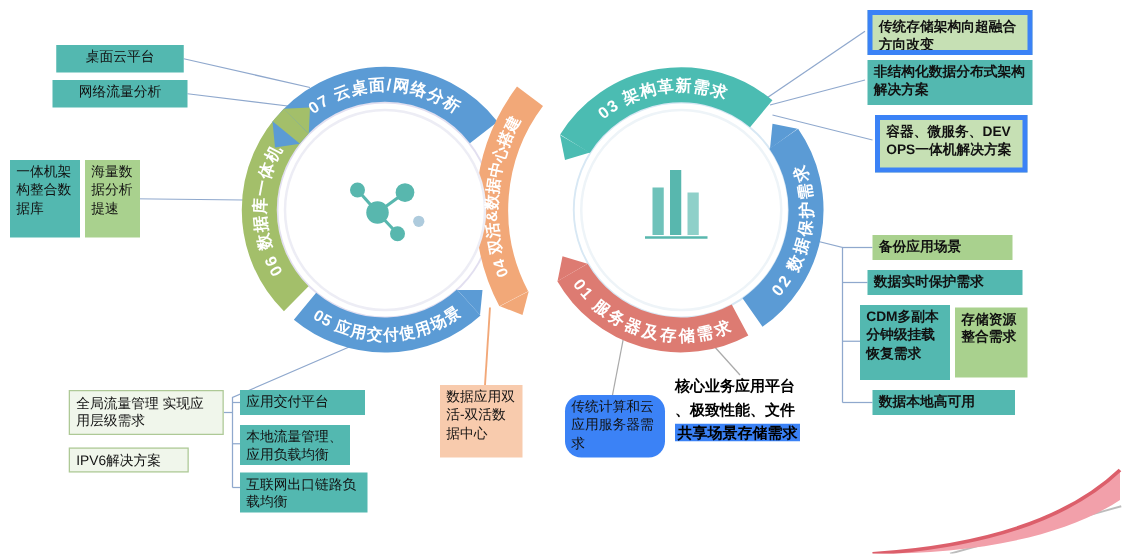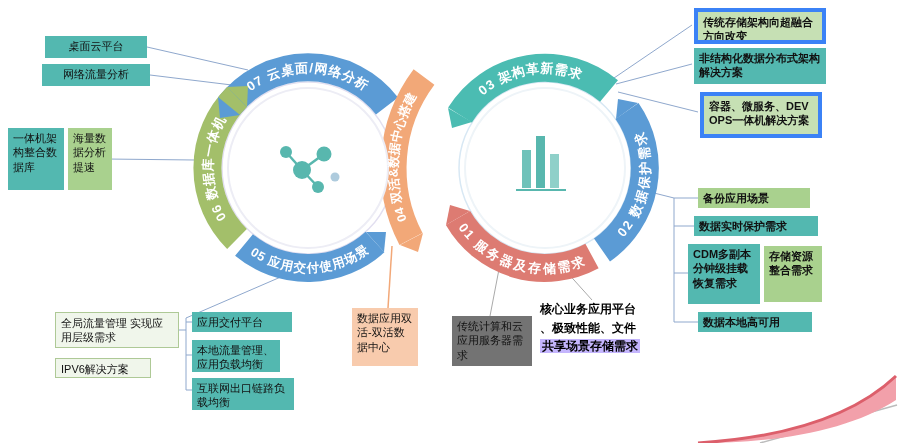--- a/index.html
+++ b/index.html
@@ -13,23 +13,23 @@
     font-size:11px; line-height:1.3; color:#111; overflow:hidden;
     word-break:break-all;
   }
   .center { text-align:center; }
   .bold { font-weight:bold; }
   .teal   { background:#53b8b0; }
   .green  { background:#a9d18e; }
   .lgreen { background:#c6e0b4; border:4px solid #3b82f6; }
   .pale   { background:#f0f6eb; border:1px solid #aec996; }
   .peach  { background:#f8cbad; }
-  .pink   { background:#737373; }
+  .pink   { background:#3b82f6;border-radius:13px; }
   .core-block { position:absolute; font-size:12px; font-weight:bold; color:#000; line-height:1.55; }
-  .core-hl { background:#c4b5fd; padding:0 2px; }
+  .core-hl { background:#3b82f6; padding:0 2px; }
   .arc-label { fill:#ffffff; font-weight:bold; font-size:13px; letter-spacing:1.5px; }
   .arc-label-tight { fill:#ffffff; font-weight:bold; font-size:12.5px; letter-spacing:0.5px; }
 </style>
 </head>
 <body>
 
 <div class="canvas">
 
   <svg width="898" height="443" viewBox="0 0 898 443">
 

